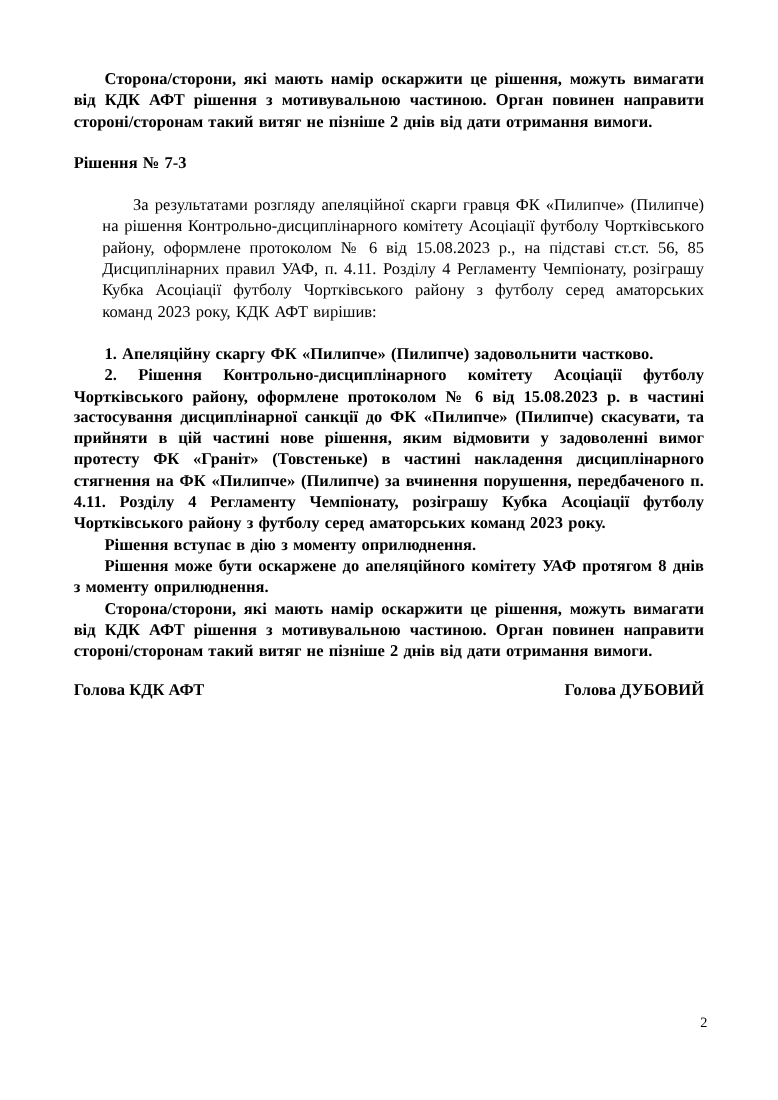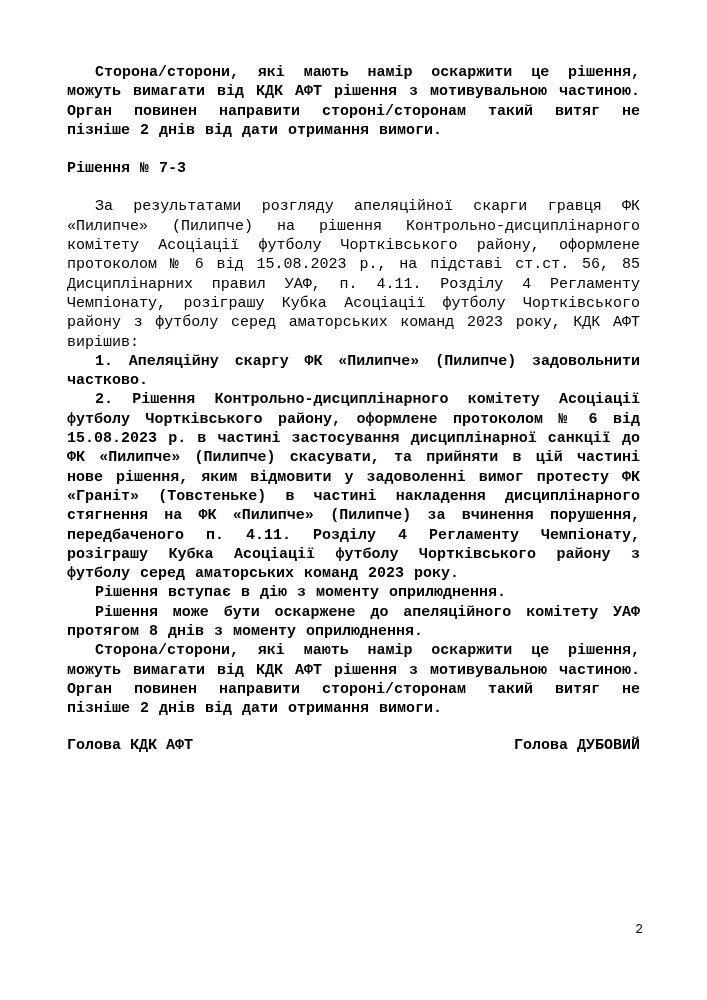--- a/index.html
+++ b/index.html
@@ -6,48 +6,50 @@
     margin: 0;
     padding: 0;
     background: #ffffff;
   }
   .page {
     position: relative;
     width: 707px;
     height: 1000px;
     background: #ffffff;
     overflow: hidden;
-    font-family: Liberation Mono, monospace;
+    font-family: Liberation Serif, serif;
     color: #000000;
   }
   .content {
     position: absolute;
     top: 63px;
     left: 67px;
     width: 573px;
     font-size: 15px;
     line-height: 19.3px;
   }
   .para {
     margin: 0;
     text-align: justify;
     text-indent: 28px;
     font-weight: 700;
     word-spacing: 1px;
   }
   .para-regular {
     font-weight: 400;
+    margin-left: 26px;
   }
   .heading {
     margin: 19px 0;
     text-align: left;
     font-weight: 700;
     text-indent: 0;
   }
   .gap-above {
+    margin-top: 19px;
   }
   .signature-row {
     display: flex;
     justify-content: space-between;
     margin-top: 17px;
     font-weight: 700;
     text-align: center;
   }
   .page-number {
     position: absolute;

